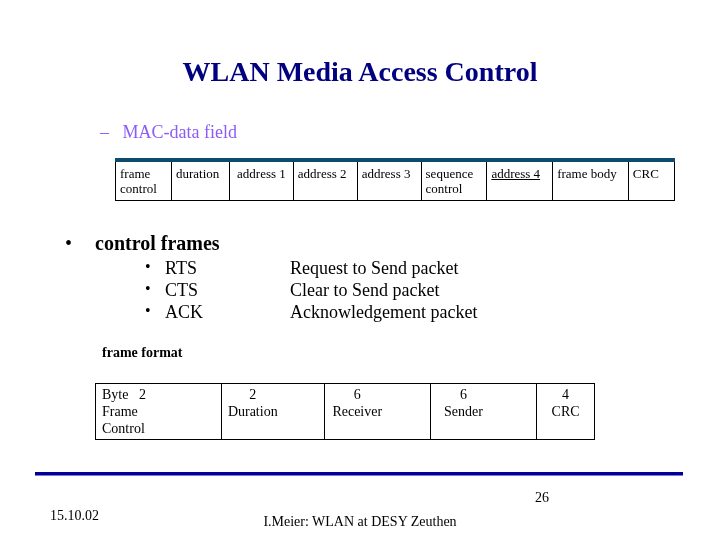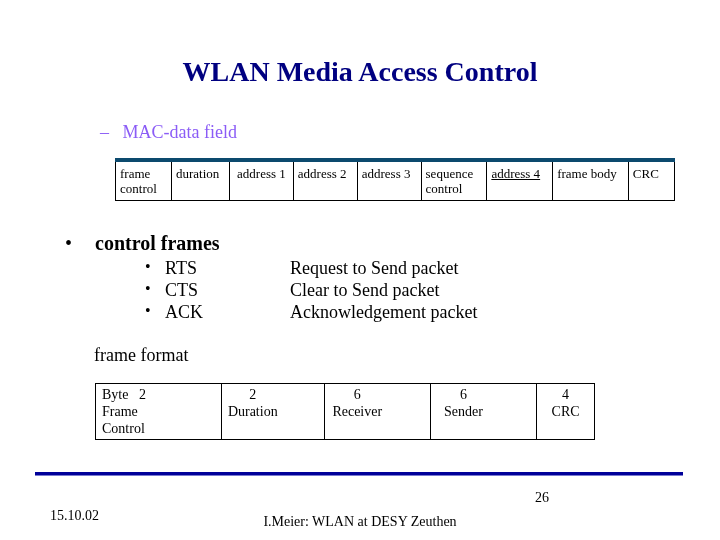--- a/index.html
+++ b/index.html
@@ -153,21 +153,21 @@
   <div class="frametypes" style="top:258px; left:290px;">Request to Send packet</div>
 
   <div class="b-dot" style="top:280px; left:145px; font-size:16px;">•</div>
   <div class="frametypes" style="top:280px; left:165px;">CTS</div>
   <div class="frametypes" style="top:280px; left:290px;">Clear to Send packet</div>
 
   <div class="b-dot" style="top:302px; left:145px; font-size:16px;">•</div>
   <div class="frametypes" style="top:302px; left:165px;">ACK</div>
   <div class="frametypes" style="top:302px; left:290px;">Acknowledgement packet</div>
 
-  <div class="h2" style="top:345px; left:94px; font-weight:normal; font-size:18px;">frame format</div>
+  <div class="h2" style="top:345px; left:102px; font-weight:bold; font-size:14px;">frame format</div>
 
   <div class="table2">
     <div class="cell2 left" style="width:130px;">
       <span>Byte</span>&nbsp;&nbsp;&nbsp;<span>2</span><br>
       <span>Frame Control</span>
     </div>
     <div class="cell2" style="width:80px;">
       <span>2</span><br>
       <span>Duration</span>
     </div>

